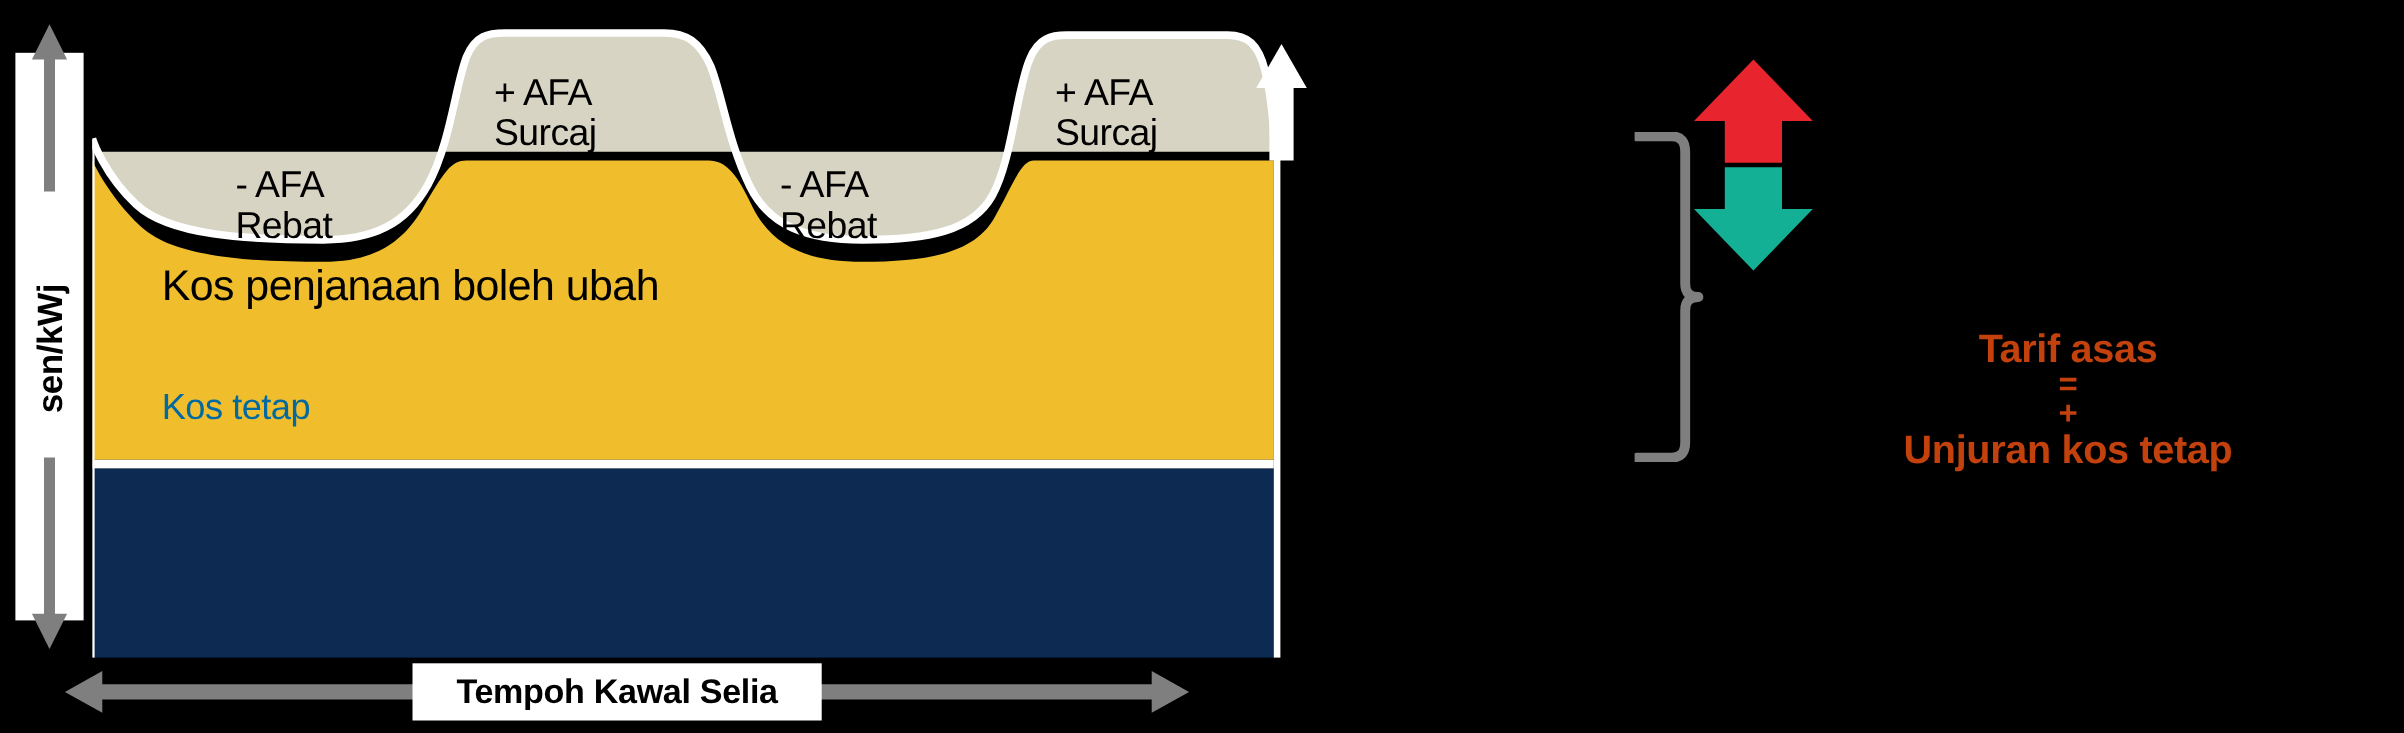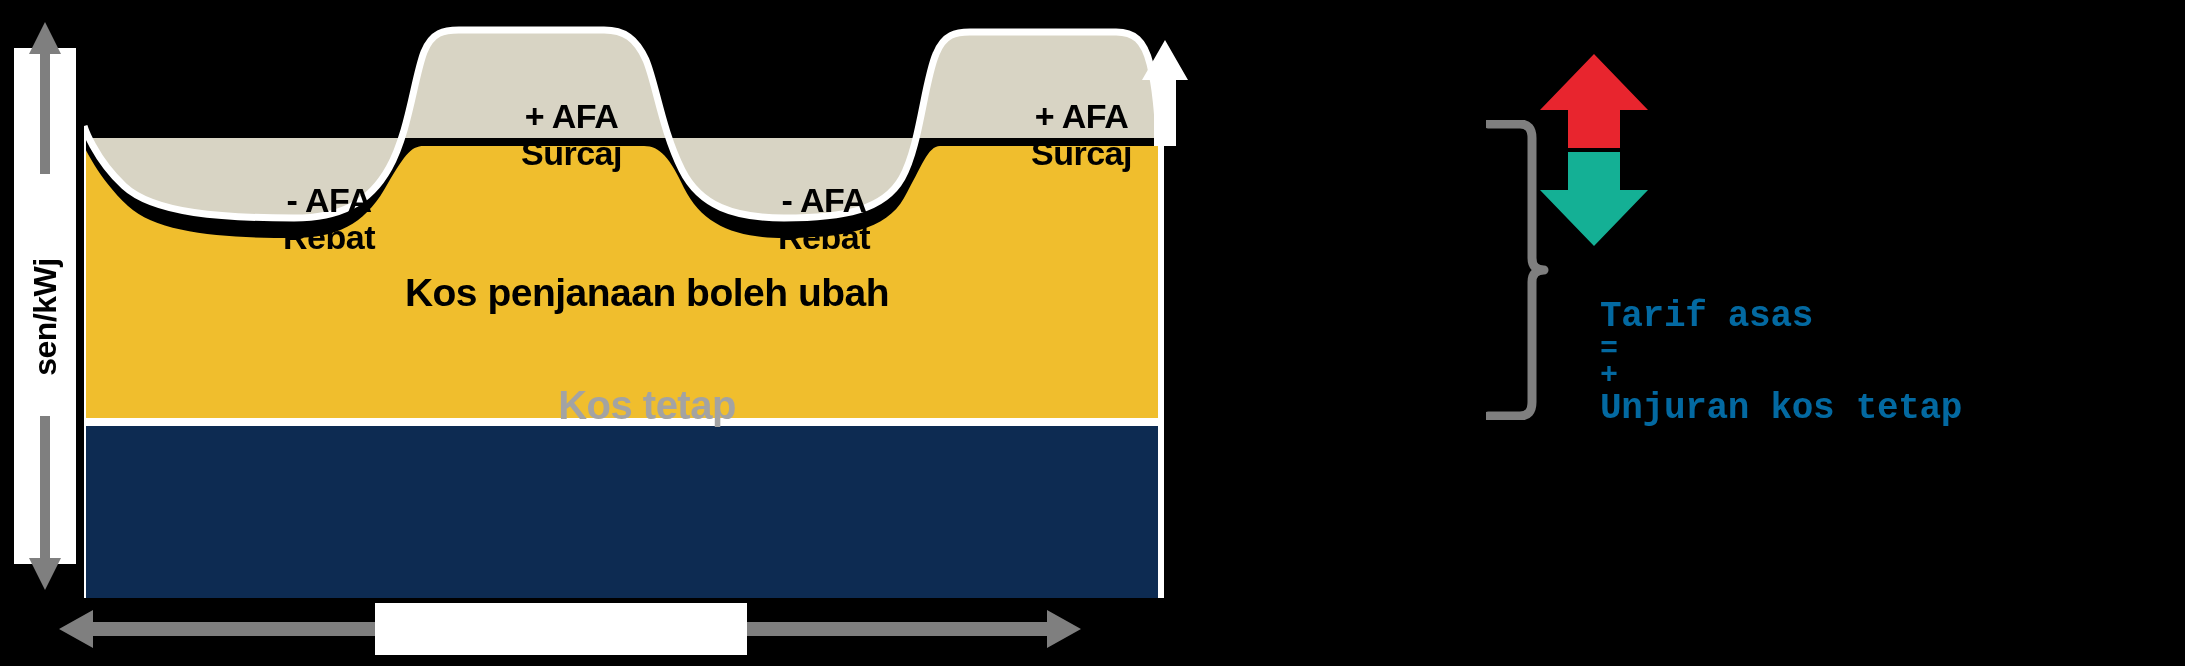--- a/index.html
+++ b/index.html
@@ -60,38 +60,36 @@
   }
   .plot-svg {
     position: absolute;
     left: 0;
     top: 0;
   }
 
   
   .band-label {
     position: absolute;
-    font-weight: bold;
+    font-weight: normal;
     color: #000000;
-    text-align: center;
     line-height: 1.08;
     white-space: pre;
     letter-spacing: -0.5px;
-    margin-top: 32px;
   }
   .lbl-rebate1 { left: 130px;  top: 132px; width: 230px; font-size: 34px; }
   .lbl-surcaj1 { left: 365px;  top: 48px;  width: 245px; font-size: 34px; }
   .lbl-rebate2 { left: 625px;  top: 132px; width: 230px; font-size: 34px; }
   .lbl-surcaj2 { left: 875px;  top: 48px;  width: 245px; font-size: 34px; }
   .lbl-variable {
     left: 63px; top: 222px; width: 1000px; font-size: 39px;
   }
   .lbl-fixed {
-    left: 63px; top: 334px; width: 1000px; font-size: 40px;
-    color: #a3a3a3;
+    left: 63px; top: 334px; width: 1000px; font-size: 33px;
+    color: #0369a1;
   }
 
   
   .xaxis-svg {
     position: absolute;
     left: 55px;
     top: 598px;
     width: 1030px;
     height: 62px;
   }
@@ -135,25 +133,24 @@
     width: 120px;
     height: 196px;
   }
 
   
   .formula {
     position: absolute;
     left: 1600px;
     top: 296px;
     width: 560px;
-    text-align: left;
-    color: #0369a1;
+    text-align: center;
+    color: #c2410c;
     font-weight: bold;
     letter-spacing: -0.3px;
-    font-family: Liberation Mono, monospace;
   }
   .formula .big   { font-size: 36px; line-height: 1.15; white-space: nowrap; }
   .formula .op    { font-size: 30px; line-height: 0.85; }
 </style>
 </head>
 <body>
 
 <div id="stage">
 
   <div class="yaxis-box"></div>
@@ -239,20 +236,21 @@
     <div class="band-label lbl-surcaj2">+ AFA
 Surcaj</div>
     <div class="band-label lbl-variable">Kos penjanaan boleh ubah</div>
     <div class="band-label lbl-fixed">Kos tetap</div>
   </div>
 
   <svg class="xaxis-svg" viewBox="0 0 1030 62">
     <path d="M4 31 L38 12 L38 24 L992 24 L992 12 L1026 31 L992 50 L992 38 L38 38 L38 50 Z" fill="#7F7F7F"></path>
   </svg>
   <div class="xaxis-box"></div>
+  <div class="xaxis-label">Tempoh  Kawal Selia</div>
 
   <svg class="bracket-svg" viewBox="0 0 74 300">
     <path d="M2 4 L34 4 Q46 4 46 18 L46 138 Q46 150 58 150 Q46 150 46 162 L46 282 Q46 296 34 296 L2 296" fill="none" stroke="#7F7F7F" stroke-width="9" stroke-linecap="round" stroke-linejoin="round"></path>
   </svg>
 
   <svg class="ud-arrows-svg" viewBox="0 0 120 196">
     <g>
       <path d="M60 2 L114 58 L86 58 L86 96 L34 96 L34 58 L6 58 Z" fill="#E8252E"></path>
     </g>
     <g>

